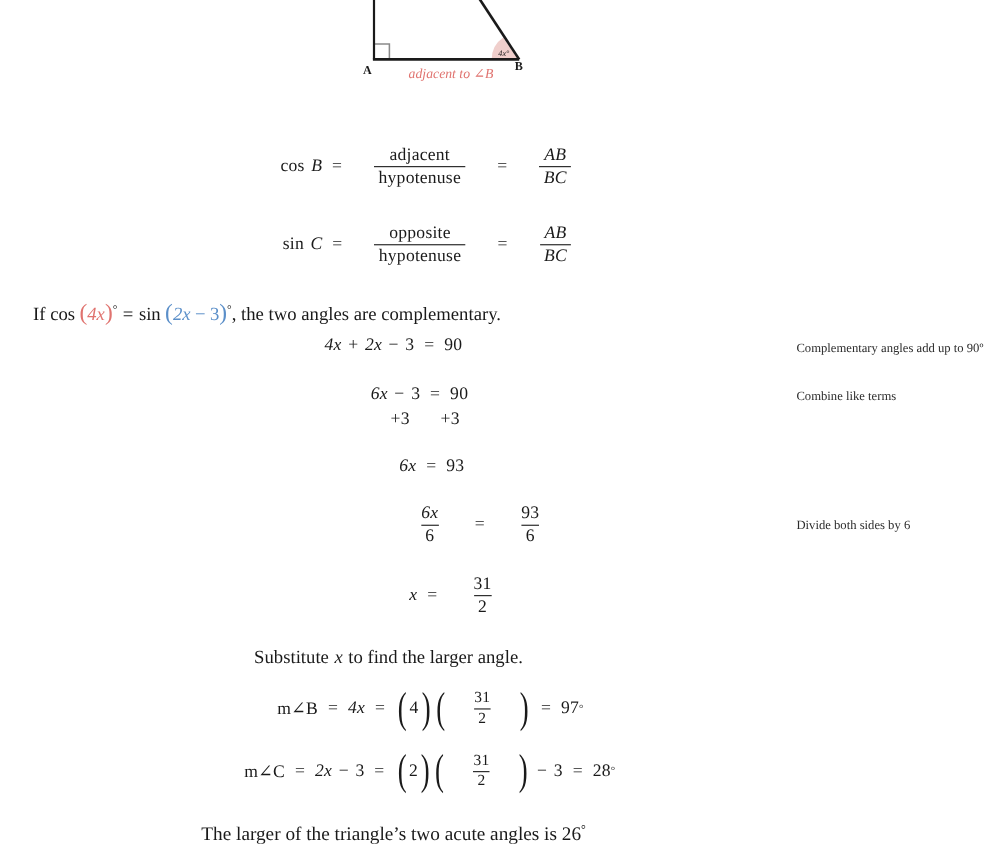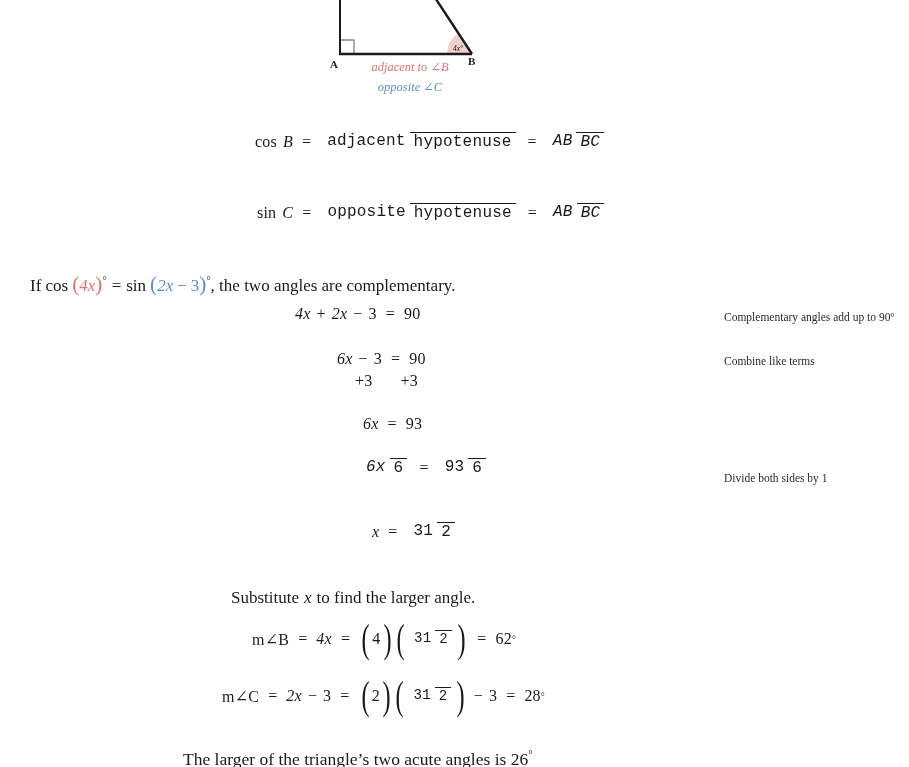--- a/index.html
+++ b/index.html
@@ -55,25 +55,24 @@
     font-size: 16px;
     letter-spacing: .2px;
   }
   .mi { font-style: italic; }
   .op { margin: 0 6px; }
   .eq { margin: 0 9px; }
   .up { vertical-align: super; font-size: .62em; }
 
   .frac {
     display: inline-flex;
-    flex-direction: row;
+    flex-direction: column;
     align-items: center;
     vertical-align: middle;
-    margin: 0 3px;
-    font-family: Liberation Mono, monospace;
+    margin: 0 20px;
   }
   .frac .num { padding: 0 4px 1px 4px; line-height: 1.12; }
   .frac .den { padding: 1px 4px 0 4px; line-height: 1.12; border-top: 1.3px solid #1a1a1a; }
   .bigparen {
     font-size: 1.0em;
     display: inline-flex;
     align-items: center;
   }
   .bigparen > .pl, .bigparen > .pr {
     font-size: 2.45em;
@@ -114,21 +113,20 @@
 
     <line x1="19" y1="54" x2="152" y2="54" stroke="#1a1a1a" stroke-width="2.4"></line>
 
     <line x1="110" y1="-10" x2="152" y2="54" stroke="#1a1a1a" stroke-width="2.4"></line>
 
     <text x="133" y="51" font-family="Liberation Serif, serif" font-size="7.5" font-style="italic" fill="#1a1a1a">4x°</text>
   </svg>
   <span class="dlabel" id="label-A">A</span>
   <span class="dlabel" id="label-B">B</span>
   <span class="dcaption pink" id="cap-adj">adjacent to ∠B</span>
-  <span class="dcaption blue" id="cap-opp">opposite ∠C</span>
 </div>
 
 <div class="mrow" style="left:255px; top:132px;">
   <span>cos</span>
   <span class="mi" style="margin-left:6px;">B</span>
   <span class="eq">=</span>
   <span class="frac">
     <span class="num">adjacent</span>
     <span class="den">hypotenuse</span>
   </span>
@@ -193,21 +191,21 @@
   <span class="frac">
     <span class="num mi">6x</span>
     <span class="den">6</span>
   </span>
   <span class="eq">=</span>
   <span class="frac">
     <span class="num">93</span>
     <span class="den">6</span>
   </span>
 </div>
-<div class="note" style="left:724px; top:472px;">Divide both sides by 1</div>
+<div class="note" style="left:724px; top:472px;">Divide both sides by 6</div>
 
 <div class="mrow" style="left:372px; top:522px;">
   <span class="mi">x</span>
   <span class="eq">=</span>
   <span class="frac">
     <span class="num">31</span>
     <span class="den">2</span>
   </span>
 </div>
 
@@ -227,21 +225,21 @@
   </span>
   <span class="bigparen">
     <span class="pl">(</span>
     <span class="frac" style="font-size:.88em;">
       <span class="num">31</span>
       <span class="den">2</span>
     </span>
     <span class="pr">)</span>
   </span>
   <span class="eq">=</span>
-  <span>62</span>
+  <span>97</span>
     <span class="up">°</span>
 </div>
 
 <div class="mrow" style="left:222px; top:684px;">
   <span>m∠C</span>
   <span class="eq">=</span>
   <span class="mi">2x</span>
   <span class="op">−</span>
   <span>3</span>
   <span class="eq">=</span>

